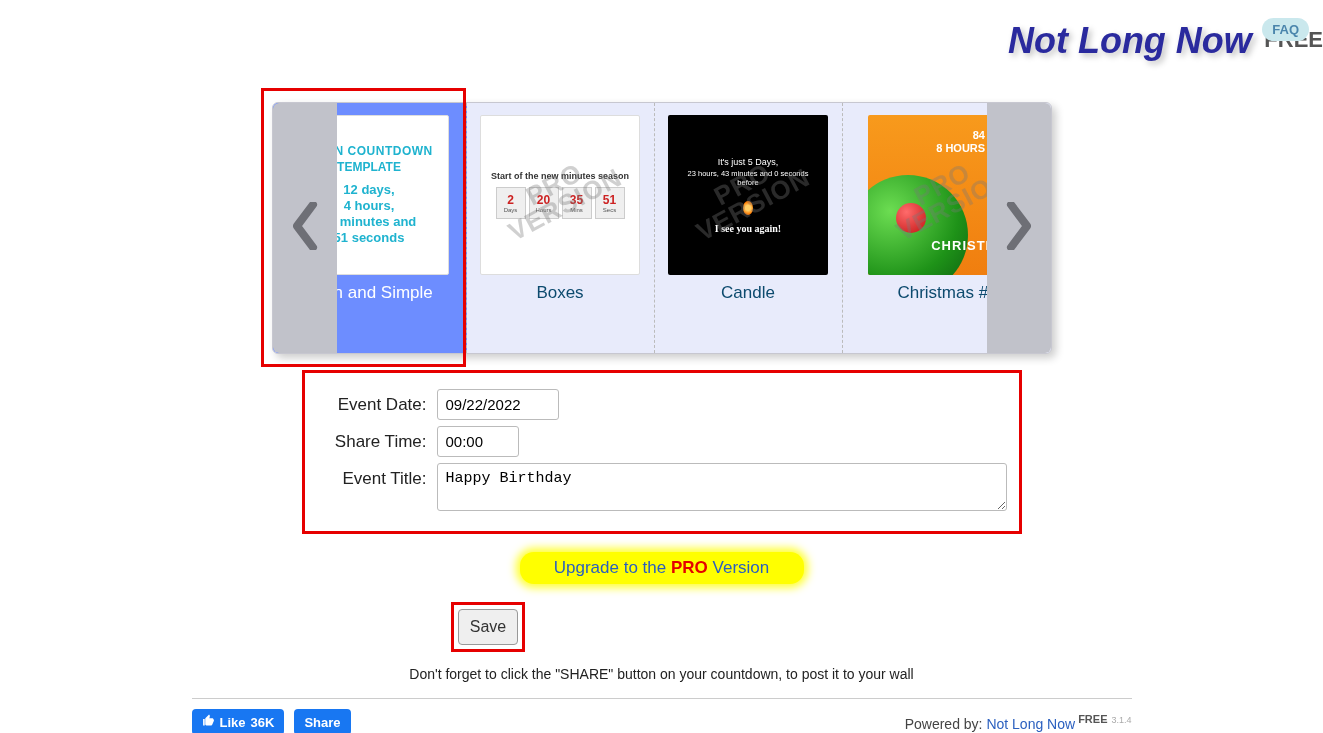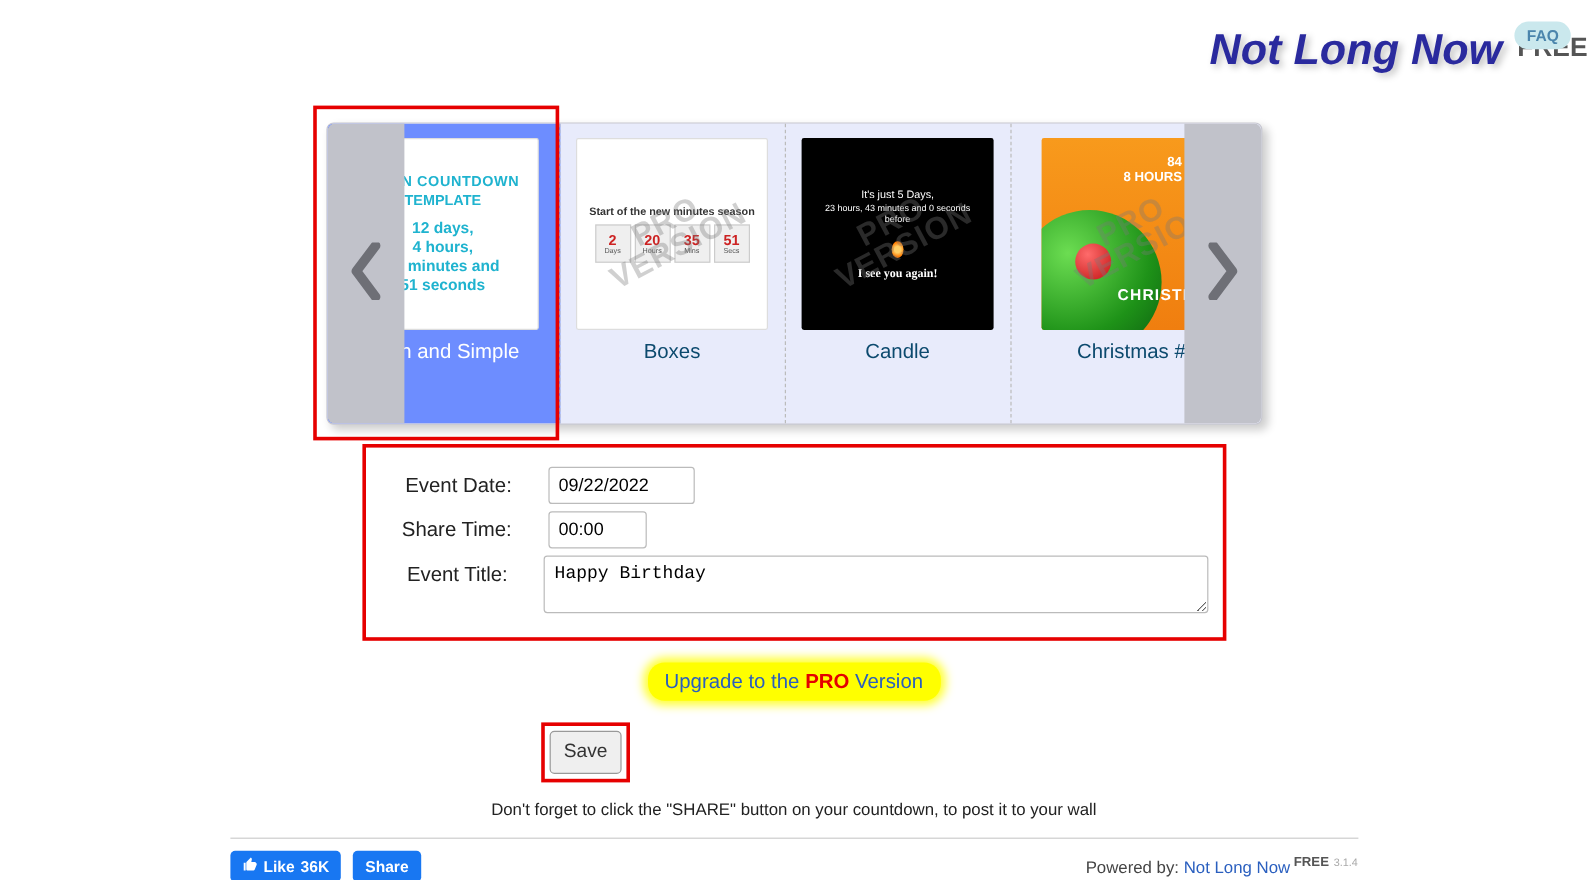--- a/index.html
+++ b/index.html
@@ -155,21 +155,21 @@
   .tx-ball{position:absolute;bottom:-20px;left:-20px;width:120px;height:120px;border-radius:50%;background:radial-gradient(circle at 35% 30%, #6cdd52 0%, #1e9218 60%, #0c5a10 100%);}
   .tx-ball::after{content:"";position:absolute;top:28px;left:48px;width:30px;height:30px;border-radius:50%;background:radial-gradient(circle at 35% 30%,#ff6b6b,#c21414);}
 
   
   .form-box{
     width:720px;
     margin: 16px auto 0 auto;
     border:3px solid #e60000;
     padding: 10px 12px 14px 12px;
   }
-  .form-row{display:flex;align-items:flex-start;margin:6px 0;gap:20px;}
+  .form-row{display:flex;align-items:flex-start;margin:6px 0;}
   .form-row label{
     width:110px;
     text-align:right;
     font-size:17px;
     color:#222;
     padding-top:6px;
     margin-right:10px;
   }
   .form-row input[type=text]{
     border:1px solid #bbb;
@@ -185,21 +185,21 @@
     font-size:15px;
     font-family: "Courier New", monospace;
     width:570px;
     height:48px;
     resize: both;
   }
   .in-date{width:122px;}
   .in-time{width:82px;}
 
   .upgrade-bar{
-    width: 244px;
+    width: 284px;
     margin: 18px auto 0 auto;
     text-align:center;
     background:#ffff00;
     border-radius:14px;
     padding:6px 12px;
     box-shadow: 0 0 8px 4px rgba(255,255,0,0.8);
     font-size:17px;
     color:#2a5fbf;
     cursor:pointer;
   }

